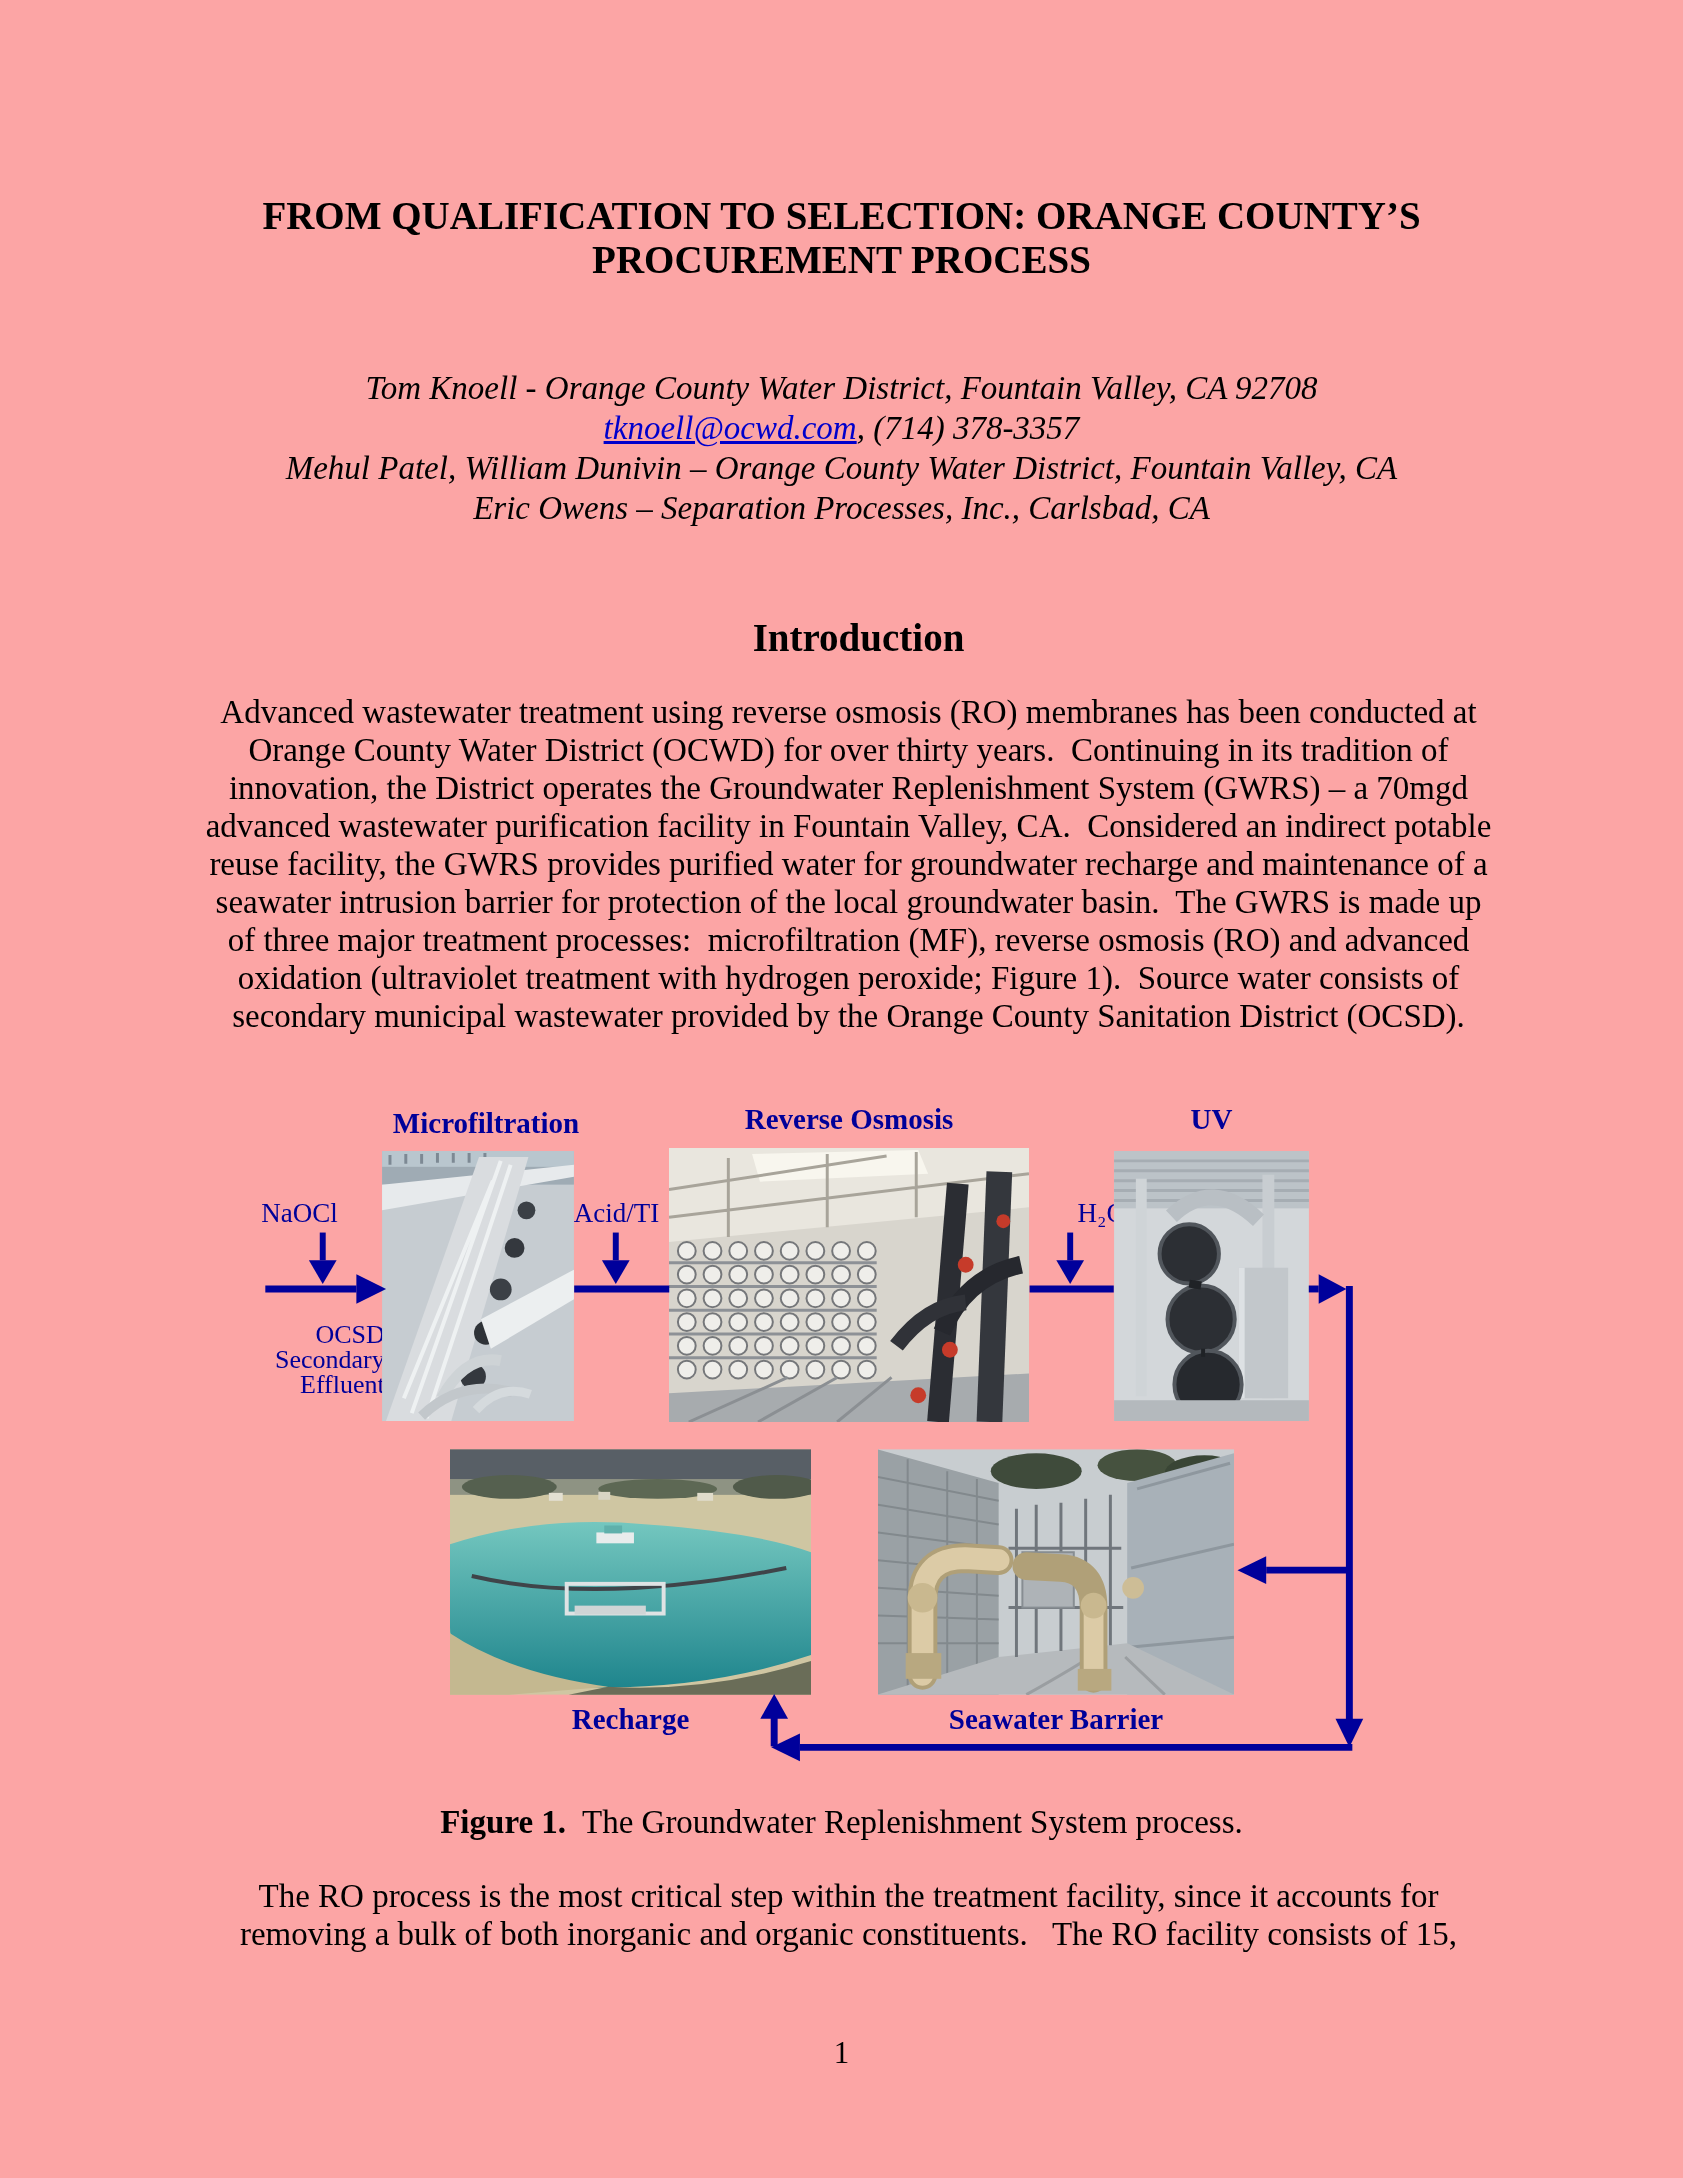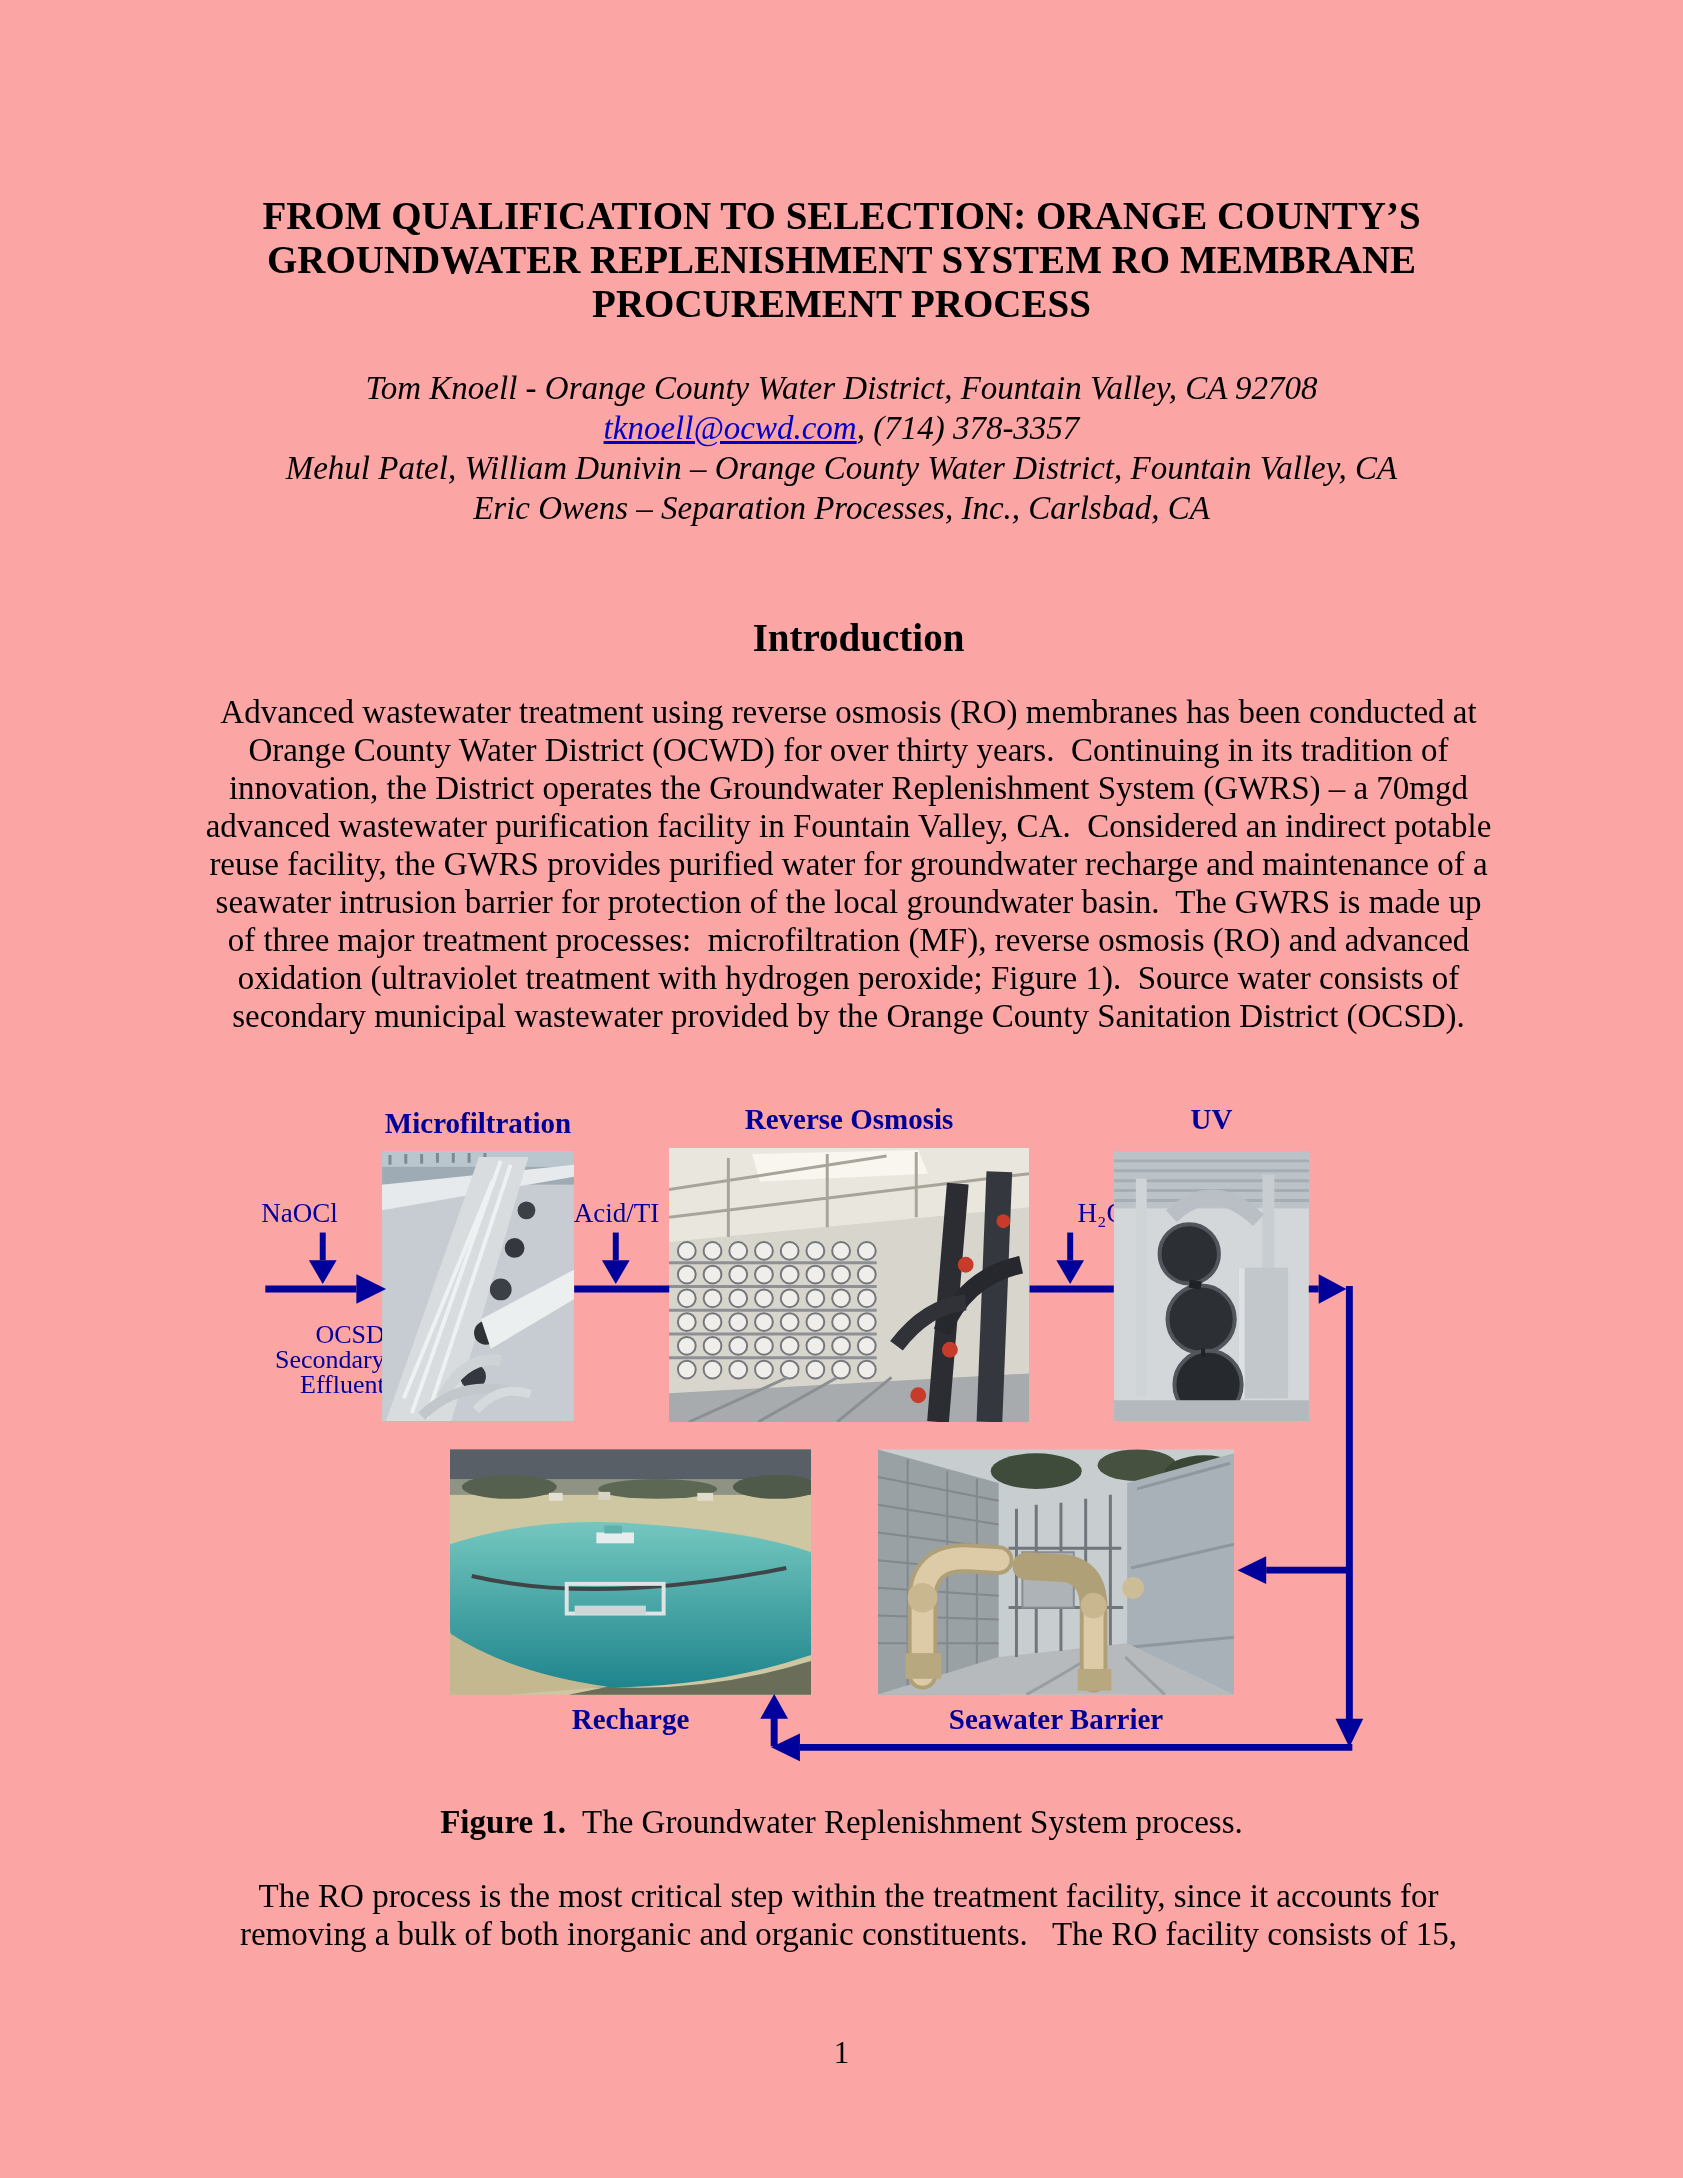--- a/index.html
+++ b/index.html
@@ -28,38 +28,37 @@
   .caption .cap-bold{font-weight:bold;}
   .pageno{position:absolute;top:2035px;left:0;width:100%;text-align:center;font-size:31px;}
 </style>
 </head>
 <body>
 
 <div class="page">
 
   <div class="title">
     <div>FROM QUALIFICATION TO SELECTION: ORANGE COUNTY’S</div>
-    <div>GROUNDWATER REPLENISHMENT SYSTEM RO MEMBRANE</div>
     <div>PROCUREMENT PROCESS</div>
   </div>
 
   <div class="authors">
     <div>Tom Knoell - Orange County Water District, Fountain Valley, CA 92708</div>
     <div><span class="email">tknoell@ocwd.com</span><span>, (714) 378-3357</span></div>
     <div>Mehul Patel, William Dunivin – Orange County Water District, Fountain Valley, CA</div>
     <div>Eric Owens – Separation Processes, Inc., Carlsbad, CA</div>
   </div>
 
   <h2 class="section-heading">Introduction</h2>
 
   <p class="body-par" id="intro-par">Advanced wastewater treatment using reverse osmosis (RO) membranes has been conducted at Orange County Water District (OCWD) for over thirty years.  Continuing in its tradition of innovation, the District operates the Groundwater Replenishment System (GWRS) – a 70mgd advanced wastewater purification facility in Fountain Valley, CA.  Considered an indirect potable reuse facility, the GWRS provides purified water for groundwater recharge and maintenance of a seawater intrusion barrier for protection of the local groundwater basin.  The GWRS is made up of three major treatment processes:  microfiltration (MF), reverse osmosis (RO) and advanced oxidation (ultraviolet treatment with hydrogen peroxide; Figure 1).  Source water consists of secondary municipal wastewater provided by the Orange County Sanitation District (OCSD).</p>
 
   <div class="figure">
 
-    <div class="fig-label" style="left:382px;top:18px;width:192px;">Microfiltration</div>
+    <div class="fig-label" style="left:390px;top:18px;width:192px;">Microfiltration</div>
     <div class="fig-label" style="left:669px;top:14px;width:360px;">Reverse Osmosis</div>
     <div class="fig-label" style="left:1114px;top:14px;width:195px;">UV</div>
     <div class="fig-label" style="left:450px;top:614px;width:361px;">Recharge</div>
     <div class="fig-label" style="left:878px;top:614px;width:356px;">Seawater Barrier</div>
 
     <div class="chem-label" style="left:240px;top:109px;width:119px;">NaOCl</div>
     <div class="chem-label" style="left:557px;top:109px;width:119px;">Acid/TI</div>
     <div class="chem-label" style="left:1010px;top:109px;width:119px;padding-left:37px;">H₂O₂</div>
 
     <div class="feed-label" style="left:275px;top:212px;">

